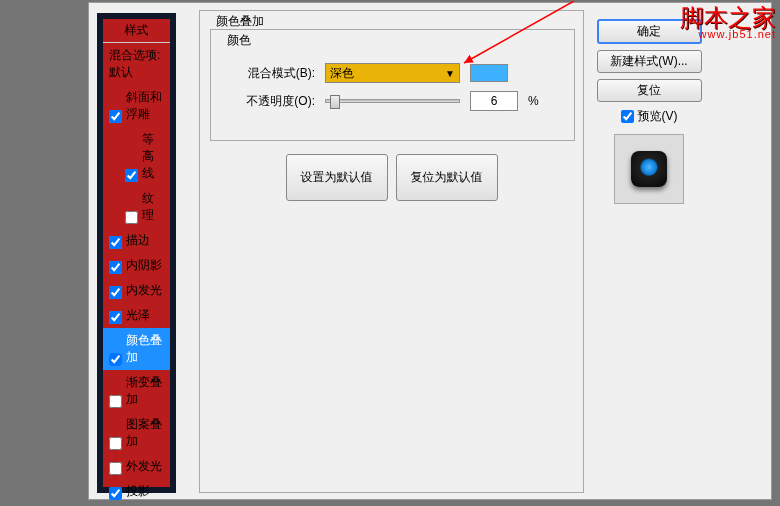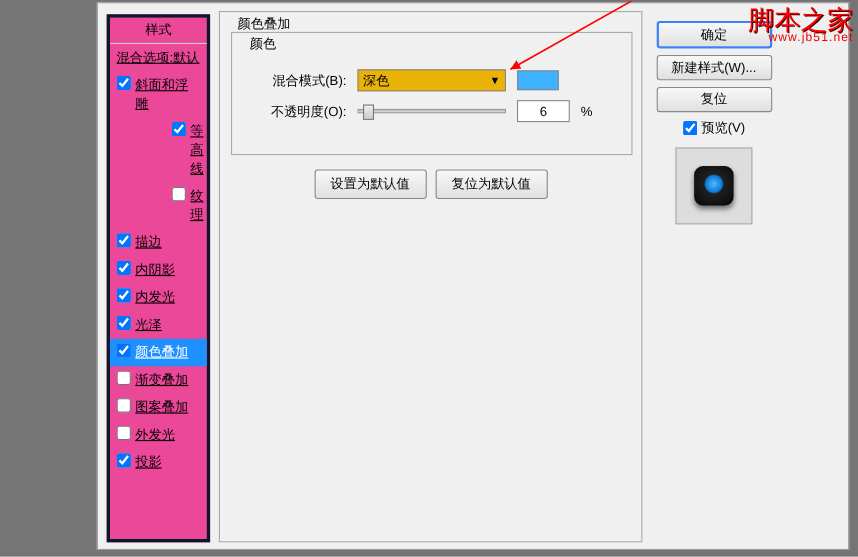--- a/index.html
+++ b/index.html
@@ -1,42 +1,42 @@
 <!DOCTYPE html>
 <html><head>
   <meta charset="utf-8">
   <style>
     * { box-sizing: border-box; margin: 0; padding: 0; }
     body { background: #757575; width: 780px; height: 506px; font-family: "Microsoft YaHei", sans-serif; font-size: 12px; overflow: hidden; position: relative; }
     .dialog { position: absolute; left: 88px; top: 2px; width: 684px; height: 498px; background: #f0f0f0; border: 1px solid #999; }
     
-    .styles-panel { position: absolute; left: 8px; top: 10px; width: 94px; height: 480px; border: 3px solid #0f172a; background: #ec4899; }
+    .styles-panel { position: absolute; left: 8px; top: 10px; width: 79px; height: 480px; border: 6px solid #0f172a; background: #b91c1c; }
     .styles-header { text-align: center; padding: 3px 0; border-bottom: 1px solid #ccc; font-size: 12px; }
-    .style-item { padding: 4px 6px; display: flex; align-items: flex-start; gap: 4px; cursor: pointer; text-decoration: underline; }
-    .style-item.indent { padding-left: 22px; margin-left: 34px; }
+    .style-item { padding: 4px 6px; display: flex; align-items: flex-end; gap: 4px; cursor: pointer; }
+    .style-item.indent { padding-left: 22px; }
     .style-item.selected { background: #1e90ff; color: #fff; }
     .style-item input[type="checkbox"] { width: 13px; height: 13px; }
     
     .main-panel { position: absolute; left: 110px; top: 7px; width: 385px; height: 483px; }
     .fieldset { border: 1px solid #aaa; position: absolute; padding: 8px; }
     .fieldset-outer { left: 0; top: 0; width: 385px; height: 483px; }
     .fieldset-inner { left: 10px; top: 18px; width: 365px; height: 112px; }
     .legend { position: relative; top: -6px; background: #f0f0f0; padding: 0 4px; display: inline-block; margin-left: 4px; }
     
     .row { display: flex; align-items: center; gap: 10px; margin: 8px 0 8px 8px; }
     .label { text-align: right; width: 88px; }
     .select { border: 1px solid #888; background: #eab308; height: 20px; width: 135px; display: flex; align-items: center; justify-content: space-between; padding: 0 4px; }
     .select-arrow { font-size: 10px; }
     .swatch { width: 38px; height: 18px; background: #3eb2ff; border: 1px solid #888; }
     .slider-track { width: 135px; height: 4px; background: linear-gradient(#bbb,#ddd); border: 1px solid #999; position: relative; }
     .slider-thumb { position: absolute; left: 4px; top: -5px; width: 10px; height: 14px; background: linear-gradient(#eee,#ccc); border: 1px solid #777; }
     .num-input { width: 48px; height: 20px; border: 1px solid #888; background: #fff; text-align: center; line-height: 18px; }
     
     .btn-row { display: flex; gap: 8px; justify-content: center; margin-top: 18px; }
-    .btn { background: linear-gradient(#f8f8f8,#e0e0e0); border: 1px solid #888; border-radius: 3px; padding: 4px 14px; cursor: pointer; font-size: 12px; }
+    .btn { background: linear-gradient(#f8f8f8,#e0e0e0); border: 1px solid #888; border-radius: 3px; padding: 14px 14px; cursor: pointer; font-size: 12px; }
     
     .right-panel { position: absolute; left: 500px; top: 16px; width: 120px; }
     .rbtn { display: block; width: 105px; margin: 0 auto 6px auto; background: linear-gradient(#f8f8f8,#e0e0e0); border: 1px solid #888; border-radius: 3px; padding: 2px 0; text-align: center; cursor: pointer; font-size: 12px; }
     .rbtn.highlighted { border: 2px solid #3b82f6; }
     .preview-wrap { text-align: center; margin-top: 4px; }
     .preview-cb { display: inline-flex; align-items: center; gap: 4px; }
     .thumb { width: 70px; height: 70px; background: #ddd; border: 1px solid #aaa; margin: 8px auto; display: flex; align-items: center; justify-content: center; }
     .thumb-inner { width: 36px; height: 36px; background: radial-gradient(circle at 50% 45%, #4fb8ff 0%, #0a7bd6 28%, #1f1f1f 34%, #111 72%, #000 100%); border-radius: 8px; box-shadow: 0 3px 5px rgba(0,0,0,.5); }
     
     .arrow-svg { position: absolute; left: 365px; top: -2px; width: 130px; height: 70px; pointer-events: none; }

